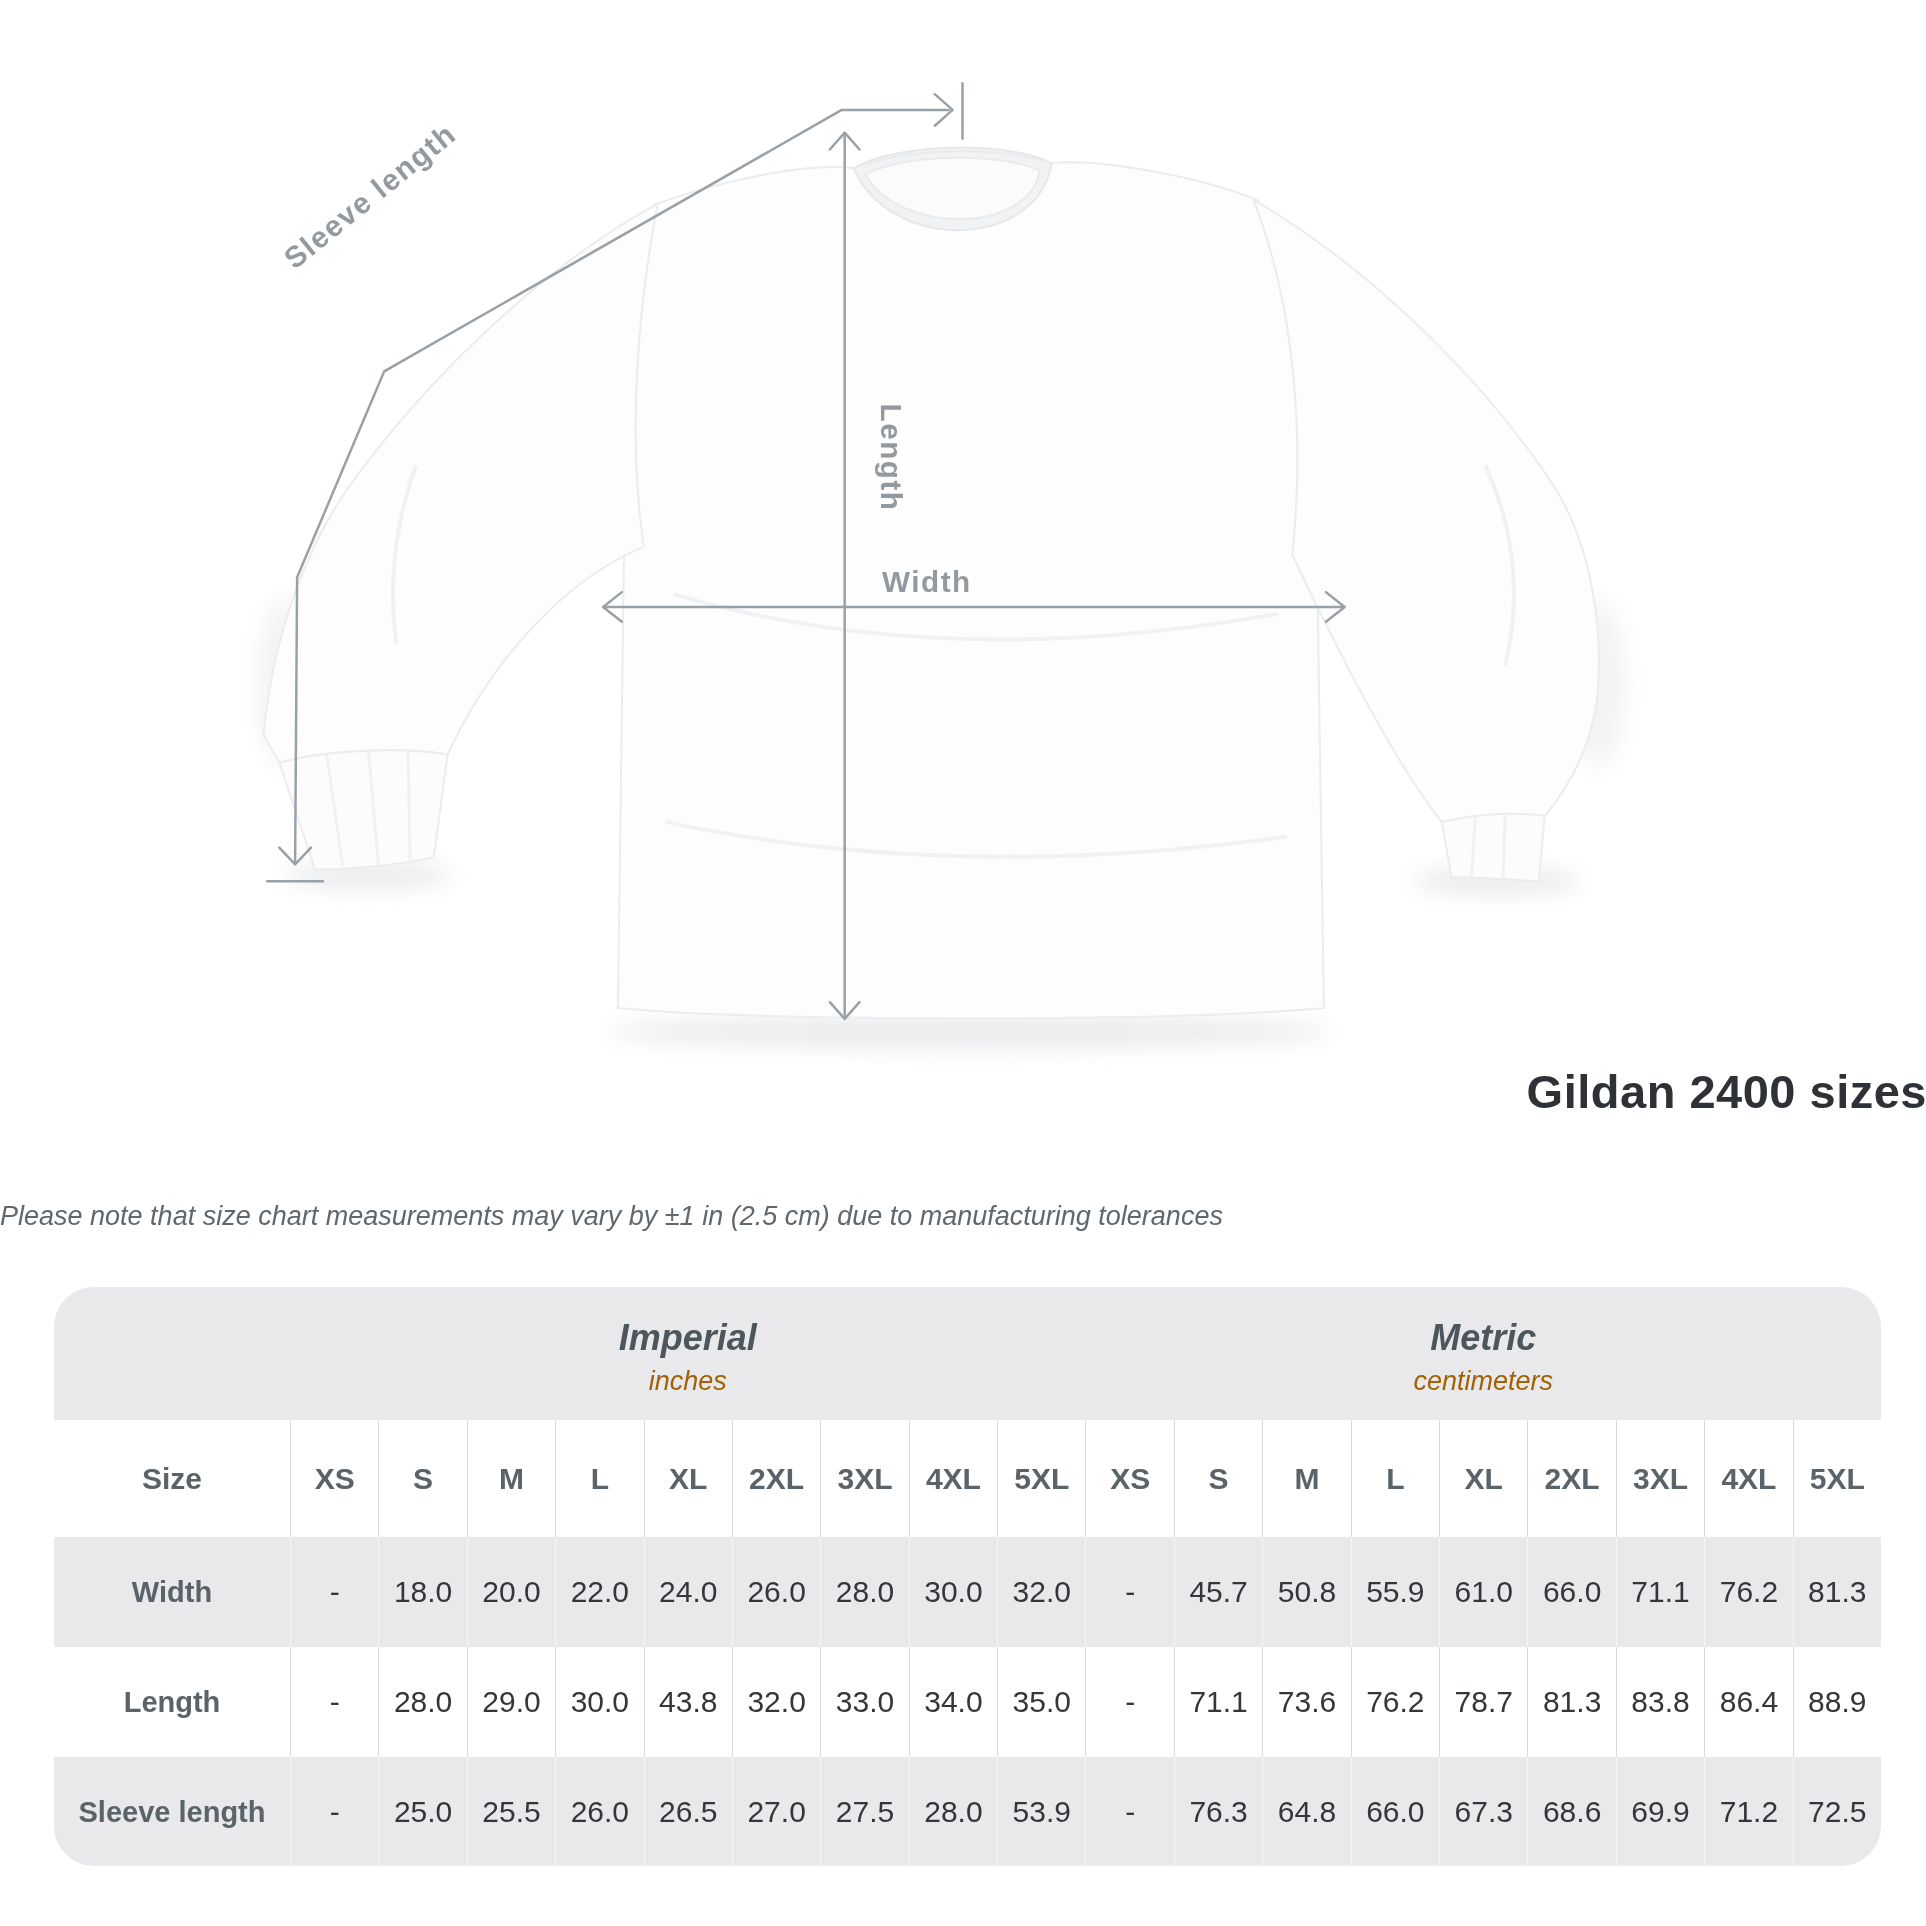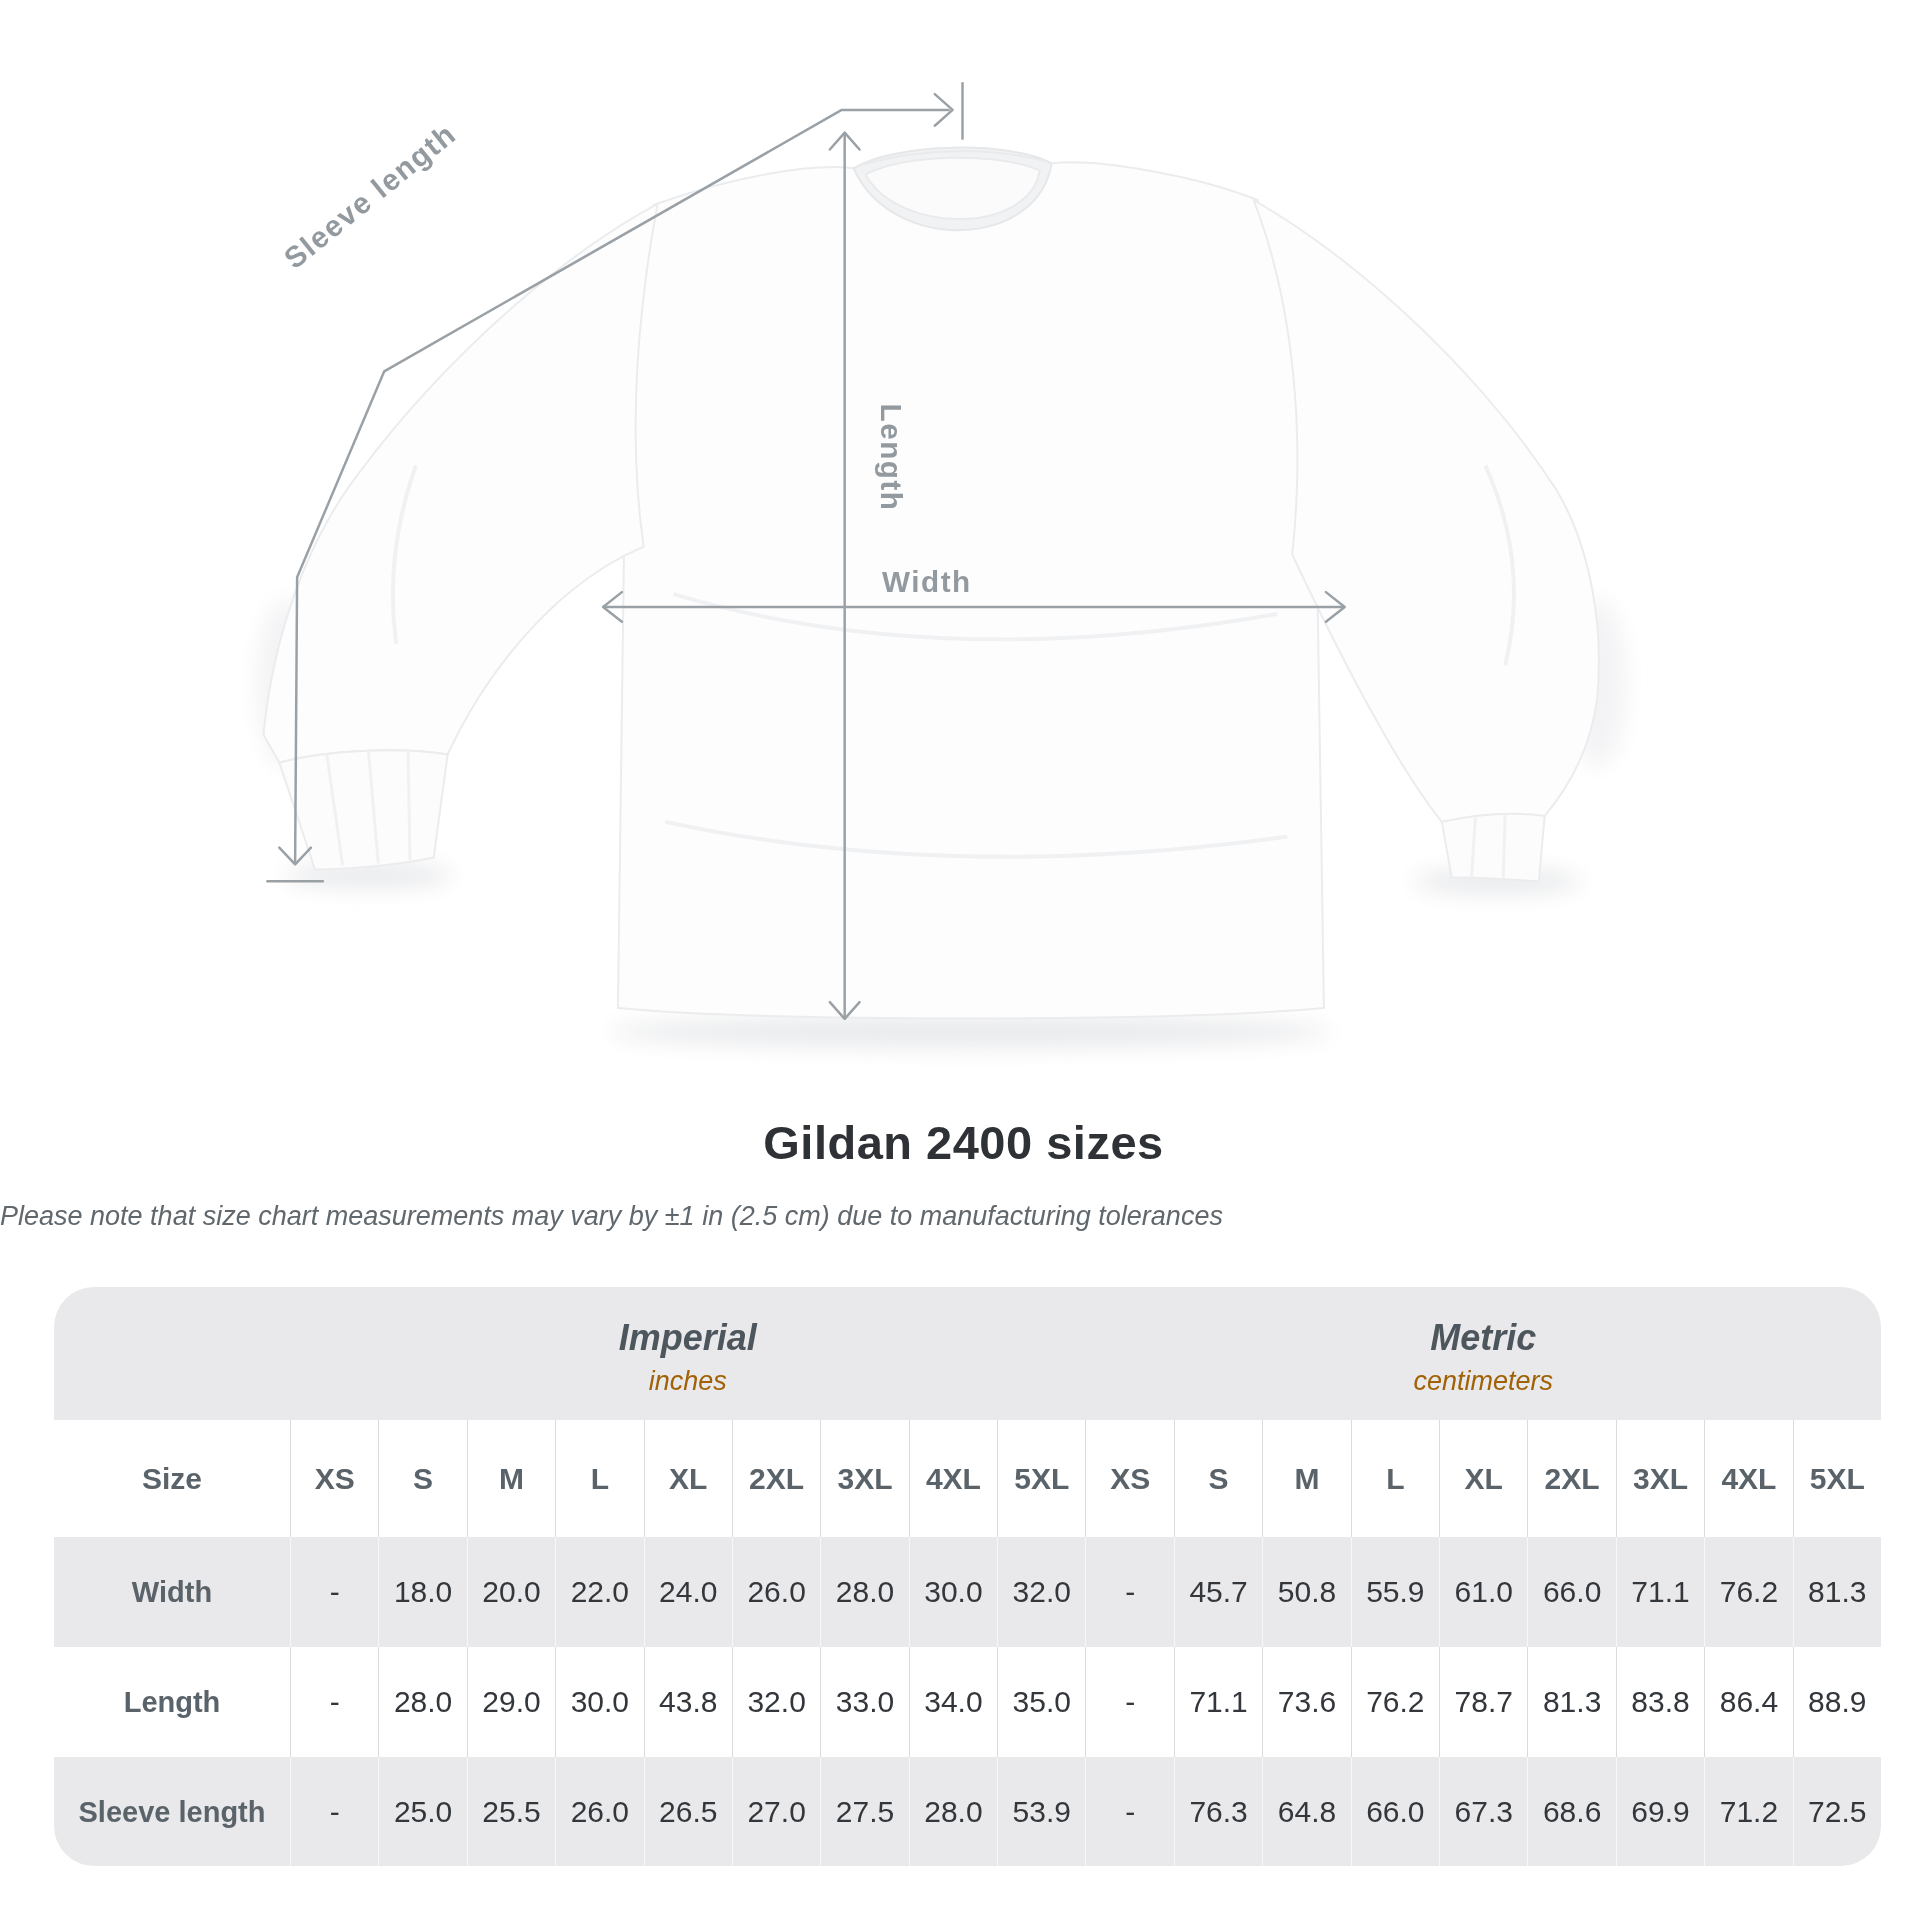--- a/index.html
+++ b/index.html
@@ -4,21 +4,21 @@
 <style>
   html,body{margin:0;padding:0;}
   body{
     width:1927px;height:1927px;background:#ffffff;position:relative;overflow:hidden;
     font-family:"Liberation Sans","DejaVu Sans",sans-serif;
   }
   
   .diagram{position:absolute;left:0;top:0;width:1927px;height:1109px;}
   
   .page-title{
-    position:absolute;top:1115px;left:0;width:100%;text-align:center;
+    position:absolute;top:1064px;left:0;width:100%;text-align:right;
     font-size:47px;font-weight:bold;color:#2e3236;letter-spacing:0.5px;
   }
   .page-subtitle{
     position:absolute;top:1201px;left:0;width:100%;text-align:left;
     font-size:27px;font-style:italic;color:#61686d;
   }
   
   .size-table{
     position:absolute;left:54px;top:1287px;width:1827px;height:579px;
     border-radius:40px;overflow:hidden;

